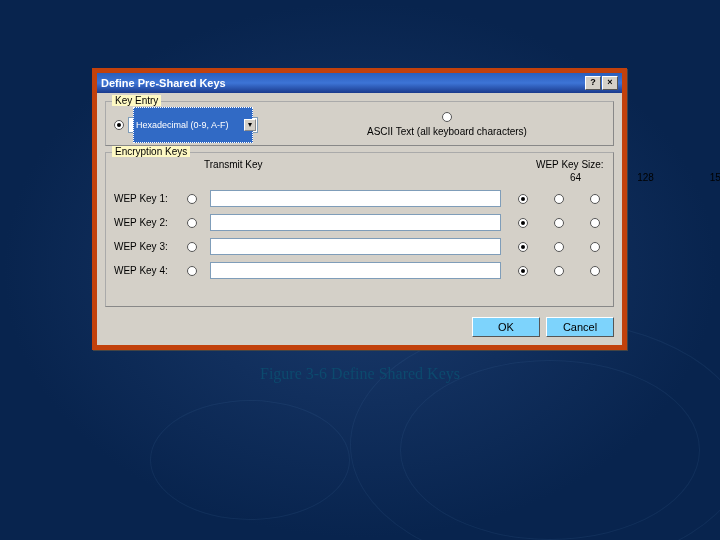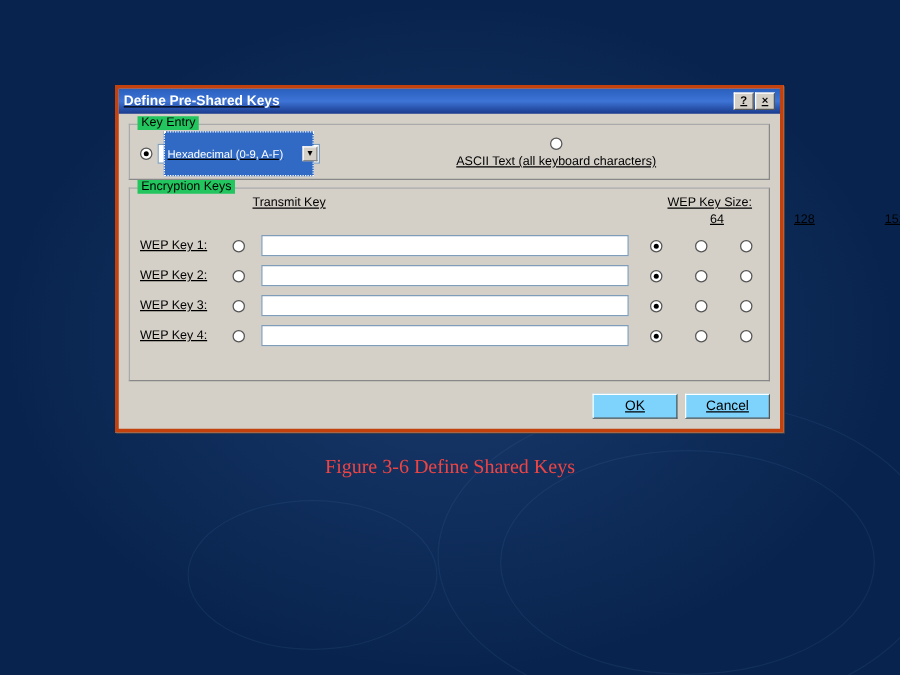--- a/index.html
+++ b/index.html
@@ -18,23 +18,22 @@
     position: absolute;
     border: 1px solid rgba(100,150,200,0.1);
     border-radius: 50%;
   }
   .dialog {
     position: absolute;
     left: 92px;
     top: 68px;
     width: 535px;
     background: #d4d0c8;
-    border: 3px solid #c2410c;
+    border: 5px solid #c2410c;
     box-shadow: 1px 1px 0 #444;
-    text-decoration: underline;
   }
   .titlebar {
     height: 20px;
     background: linear-gradient(to bottom, #2a5fbd 0%, #3d74d6 50%, #1a3a8c 100%);
     color: #fff;
     display: flex;
     align-items: center;
     padding: 0 4px;
     font-size: 11px;
     font-weight: bold;
@@ -62,21 +61,21 @@
     border-top-color: #aaa;
     border-left-color: #aaa;
     padding: 6px 8px 8px 8px;
     margin-bottom: 6px;
     position: relative;
   }
   .group-label {
     position: absolute;
     top: -7px;
     left: 6px;
-    background: #22c55e;
+    background: #fef9c3;
     padding: 0 3px;
     font-size: 10px;
   }
   .keyentry-row {
     display: flex;
     align-items: center;
     gap: 4px;
     padding-top: 4px;
   }
   .radio {
@@ -208,21 +207,21 @@
     text-align: center;
     line-height: 18px;
     cursor: pointer;
   }
   .caption {
     position: absolute;
     left: 0;
     top: 365px;
     width: 720px;
     text-align: center;
-    color: #ef4444;
+    color: #0c4a6e;
     font-family: Garamond, "Times New Roman", serif;
     font-size: 16px;
   }
 </style>
 </head>
 <body>
 
 <div class="swirl" style="left:350px;top:320px;width:400px;height:250px;"></div>
 <div class="swirl" style="left:400px;top:360px;width:300px;height:180px;"></div>
 <div class="swirl" style="left:150px;top:400px;width:200px;height:120px;"></div>

